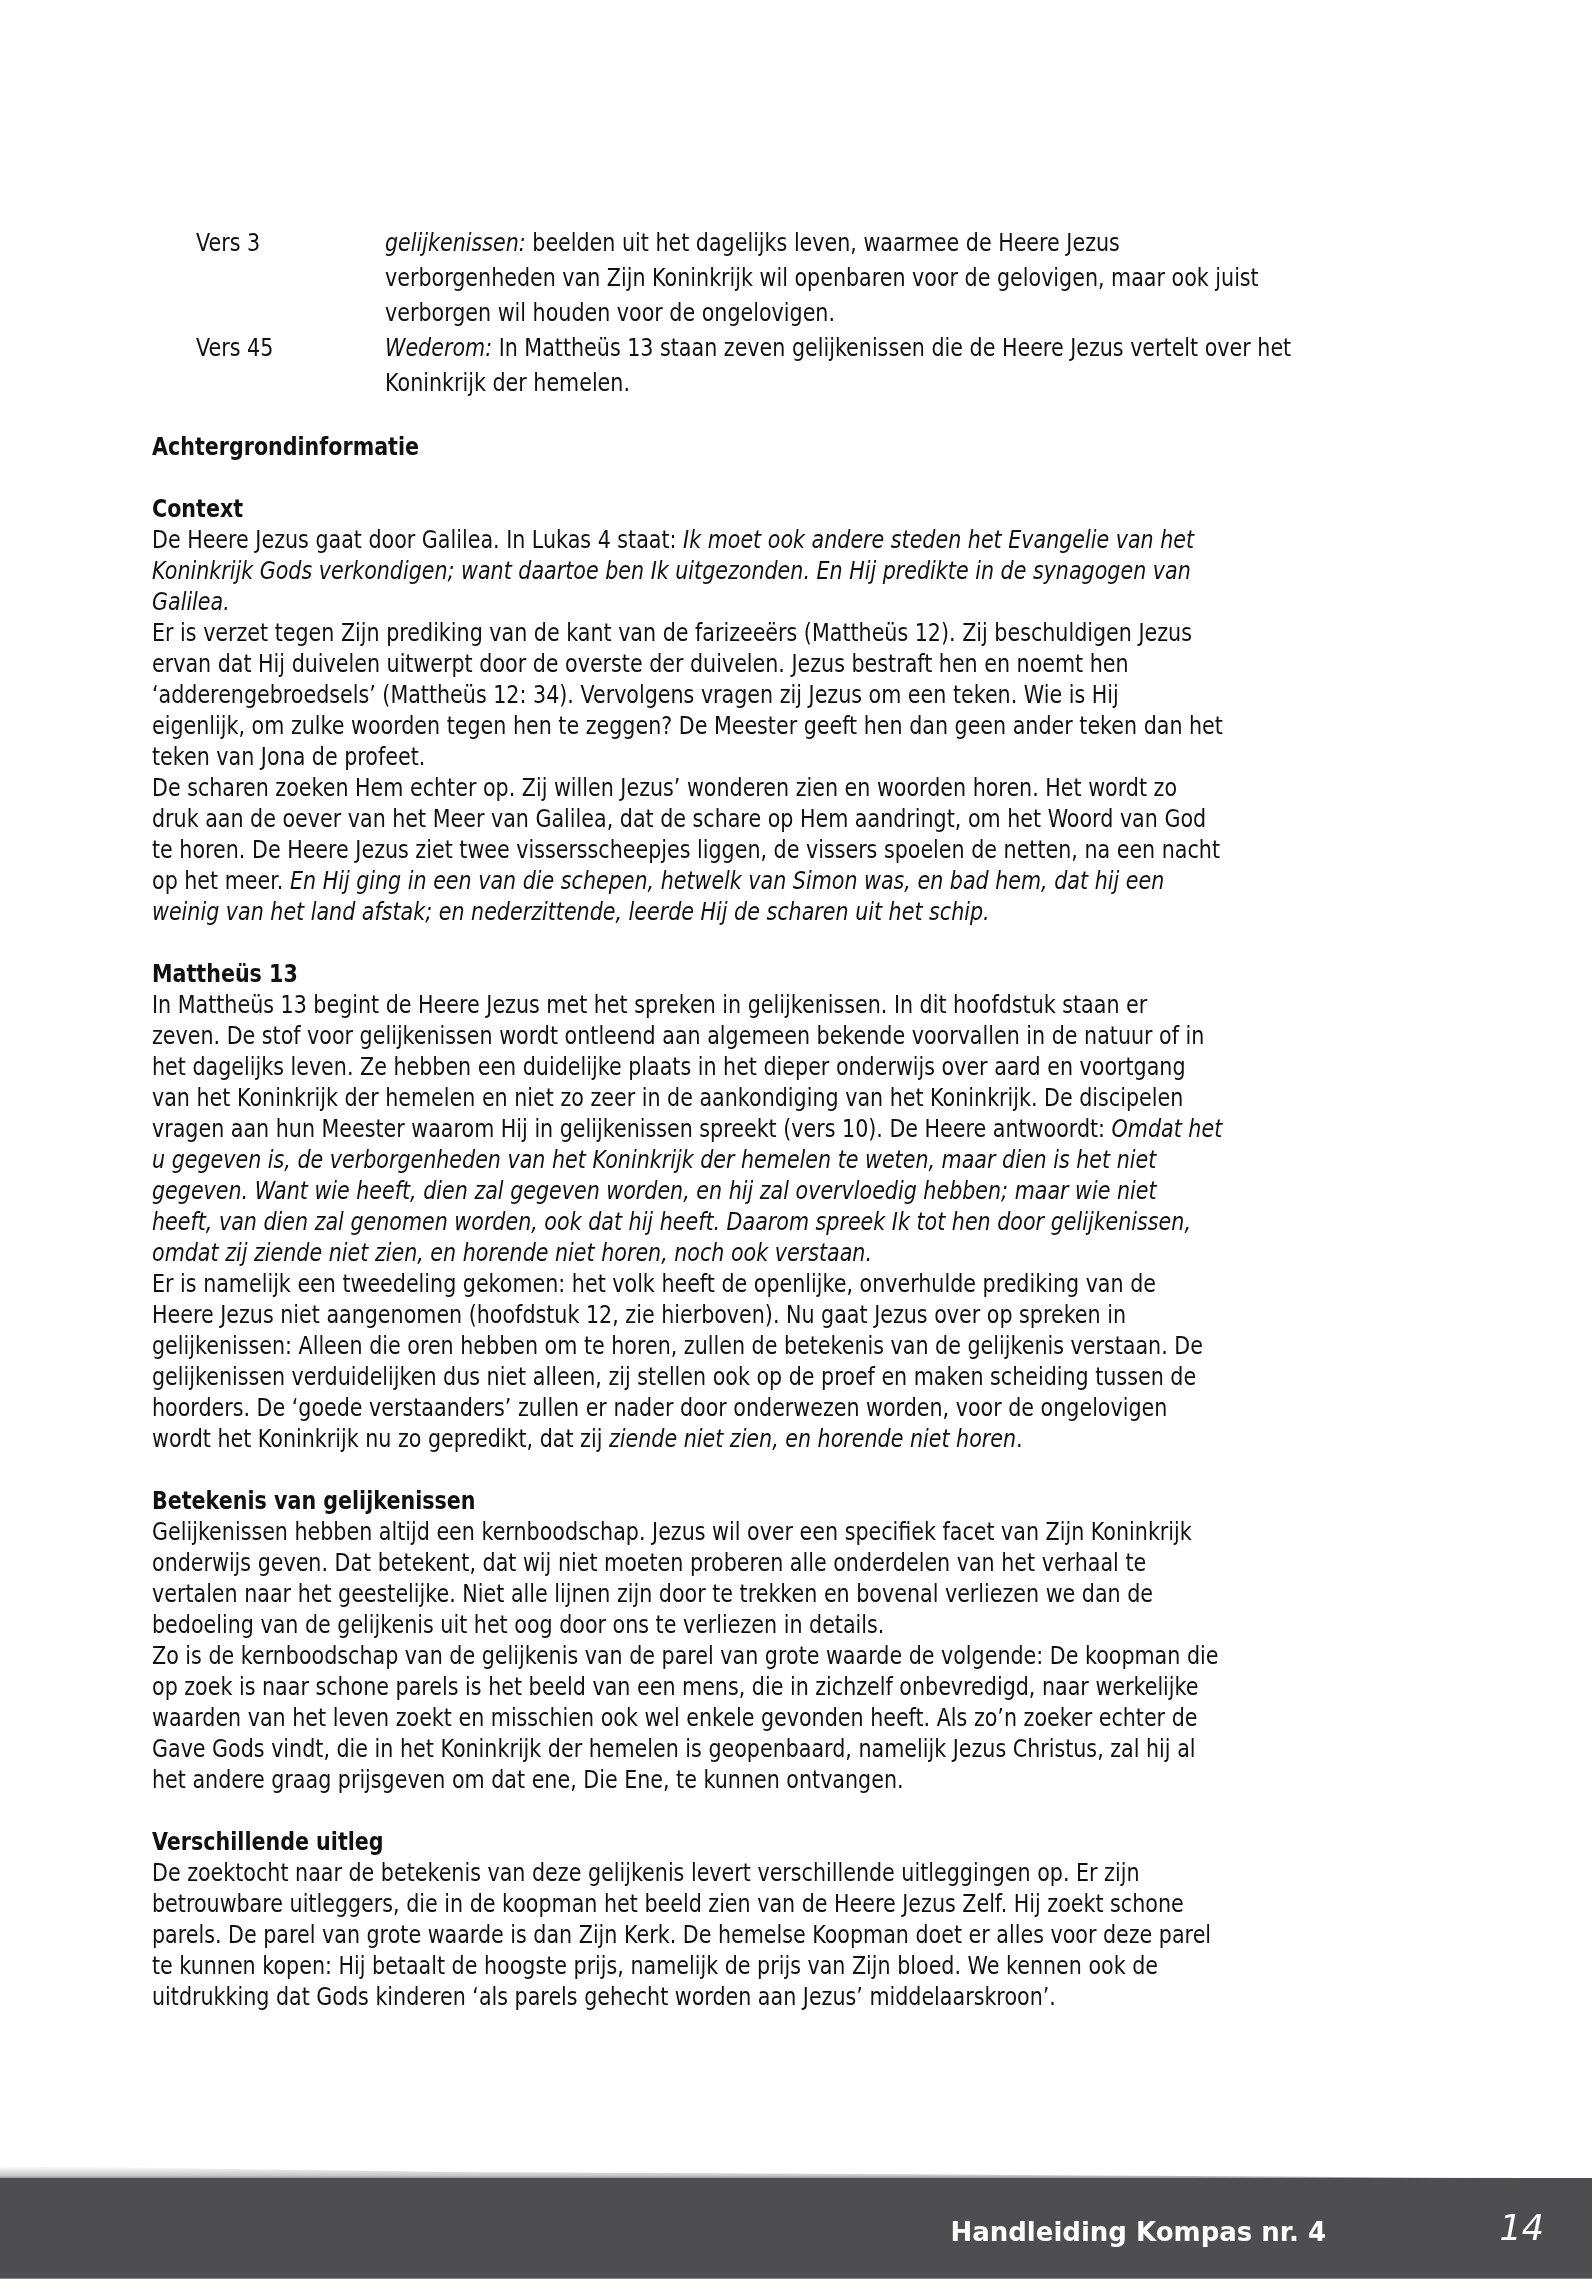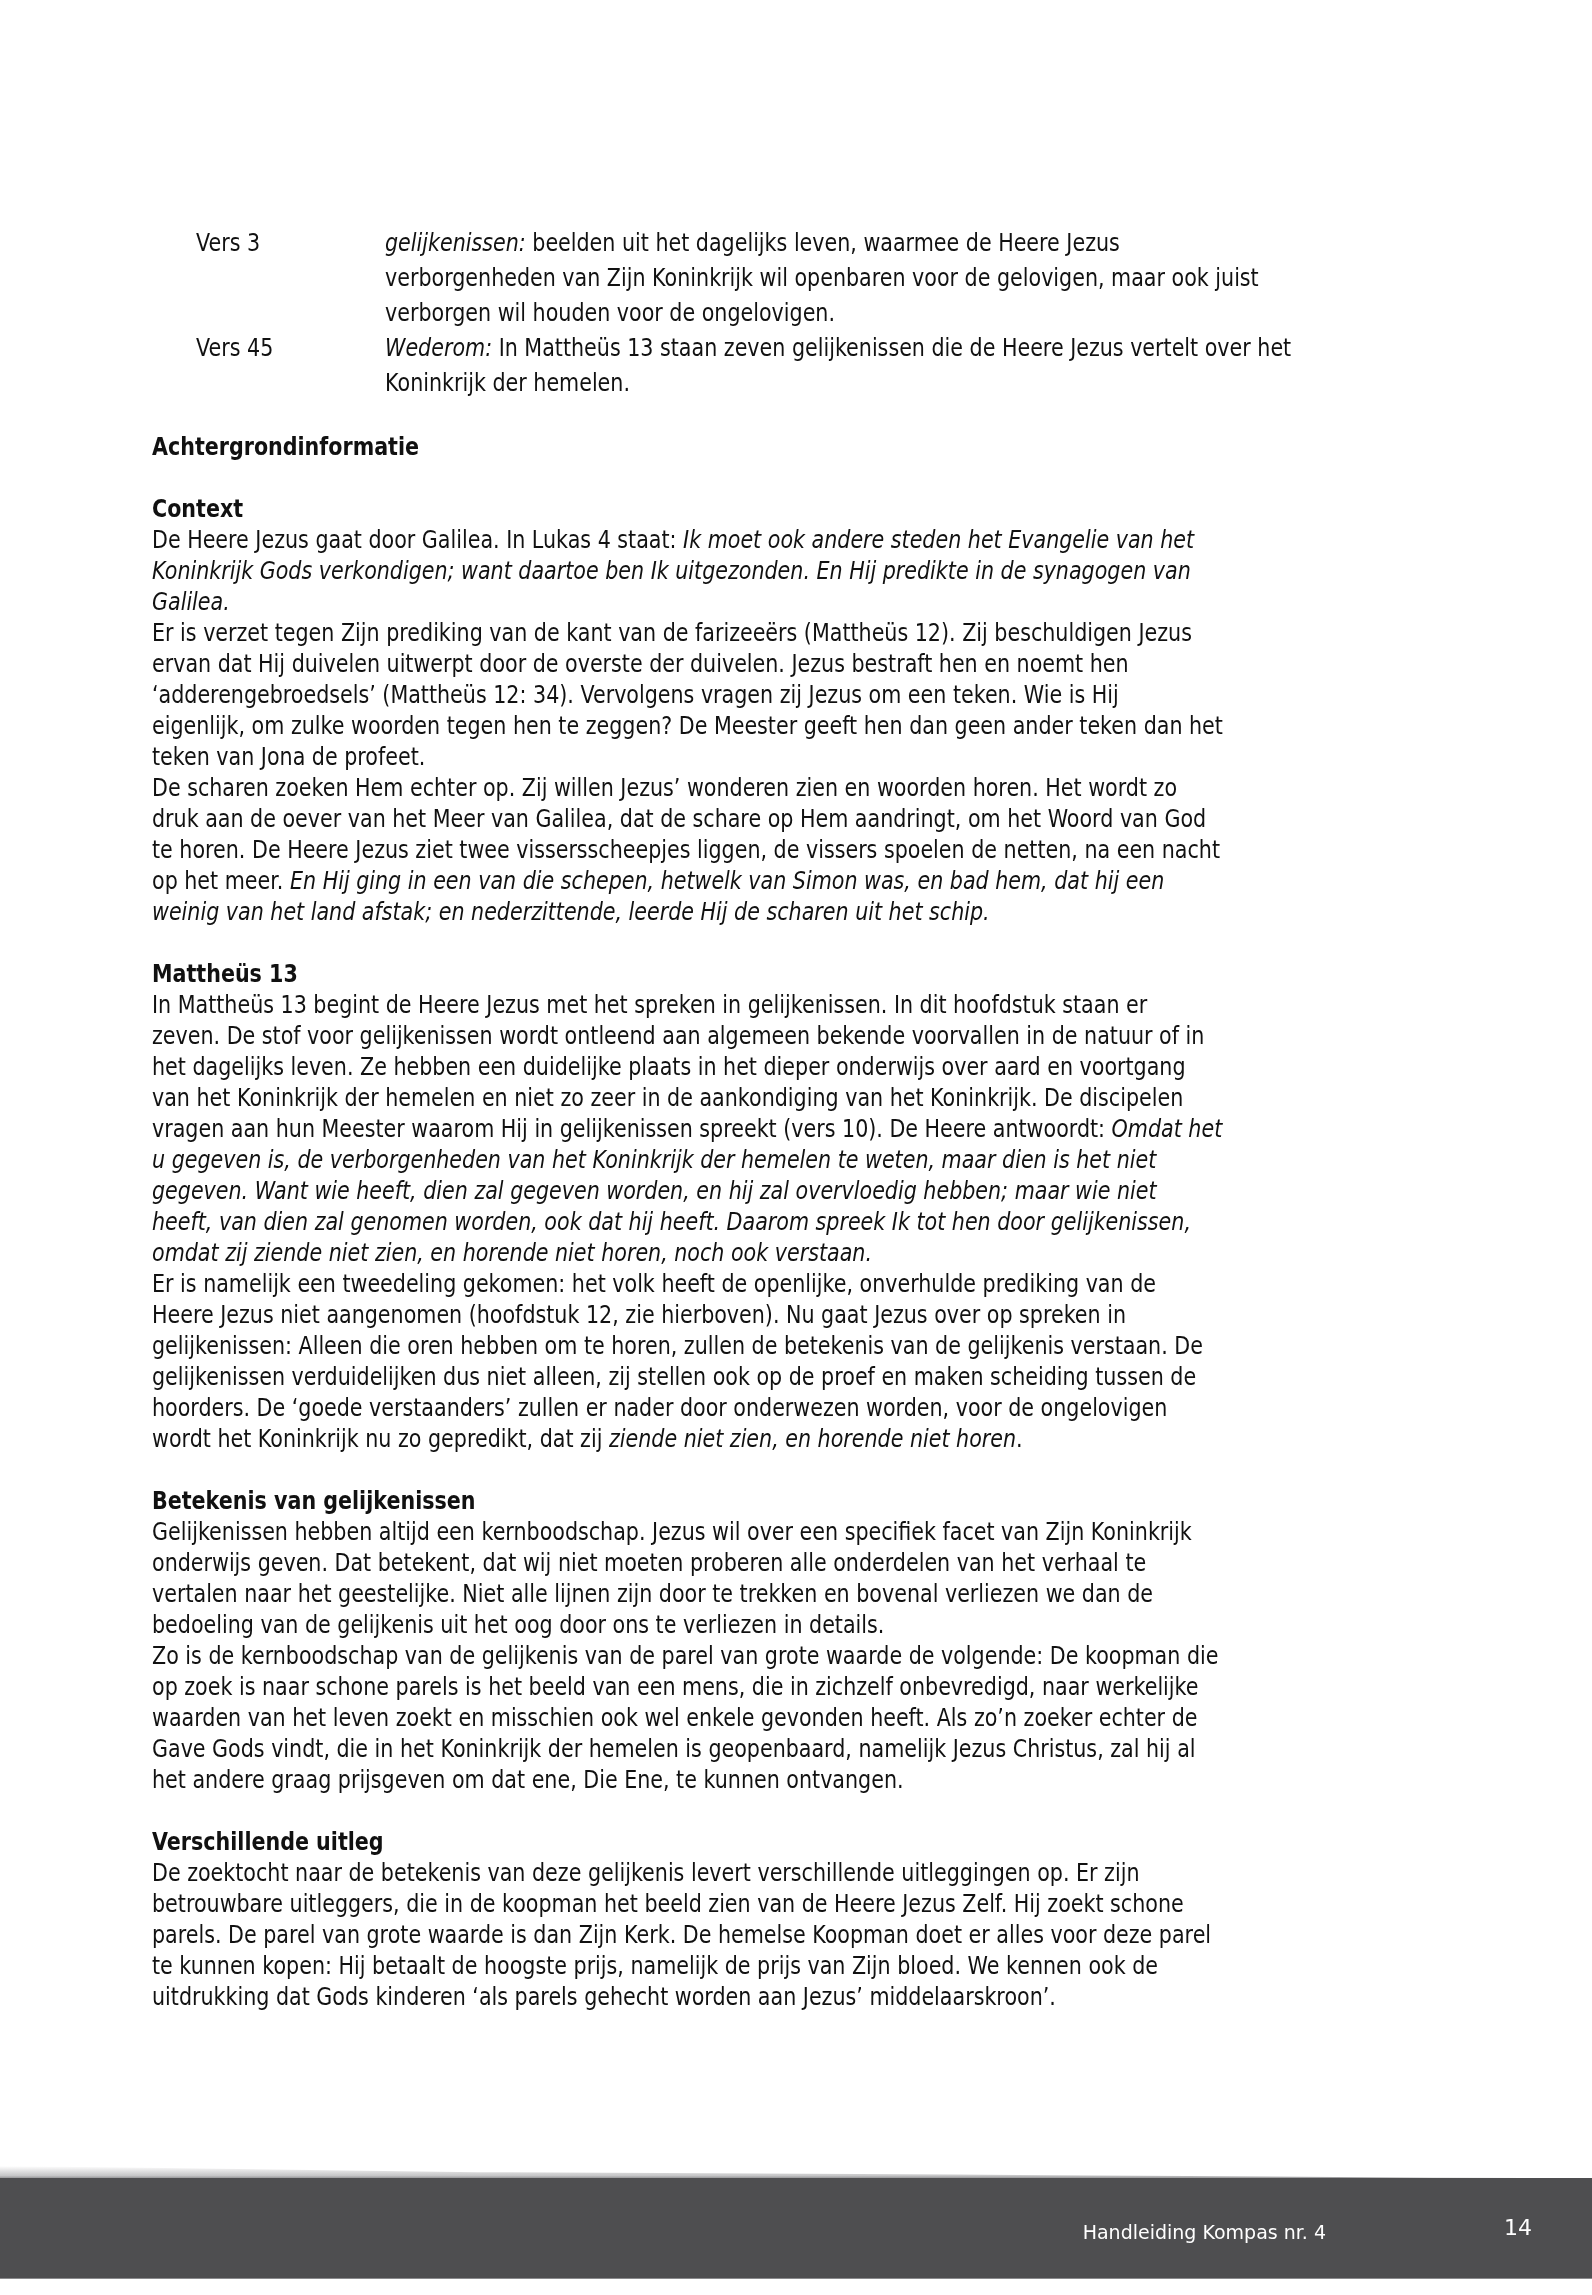--- a/index.html
+++ b/index.html
@@ -29,25 +29,25 @@
     position: absolute; left: 0; top: 0; width: 1592px; height: 15.5px;
     background: linear-gradient(to bottom, rgba(255,255,255,0) 0%, rgba(160,160,162,0.6) 60%, #4e4e50 100%);
     clip-path: polygon(0 0, 8% 10%, 30% 40%, 60% 55%, 90% 75%, 100% 80%, 100% 100%, 0 100%);
   }
   .footer-bar {
     position: absolute; left: 0; top: 12px; width: 1592px; height: 100px;
     background: #4e4e50; border-bottom: 1.7px solid #8a8a8c;
   }
   .footer-title {
     position: absolute; right: 266px; top: 41px; color: #ffffff;
-    font-size: 19px; line-height: 26px; white-space: nowrap;
+    font-size: 26px; line-height: 26px; white-space: nowrap; font-weight: bold;
   }
   .footer-page {
-    position: absolute; right: 60px; top: 31px; color: #ffffff;
-    font-size: 22px; line-height: 38px;
+    position: absolute; right: 48px; top: 31px; color: #ffffff;
+    font-size: 35px; line-height: 38px; font-style: italic;
   }
 </style>
 </head>
 <body>
 
 <div class="page">
   <div class="content">
     <div id="verse-notes">
         <div class="vers-row">
           <div class="vers-label">

